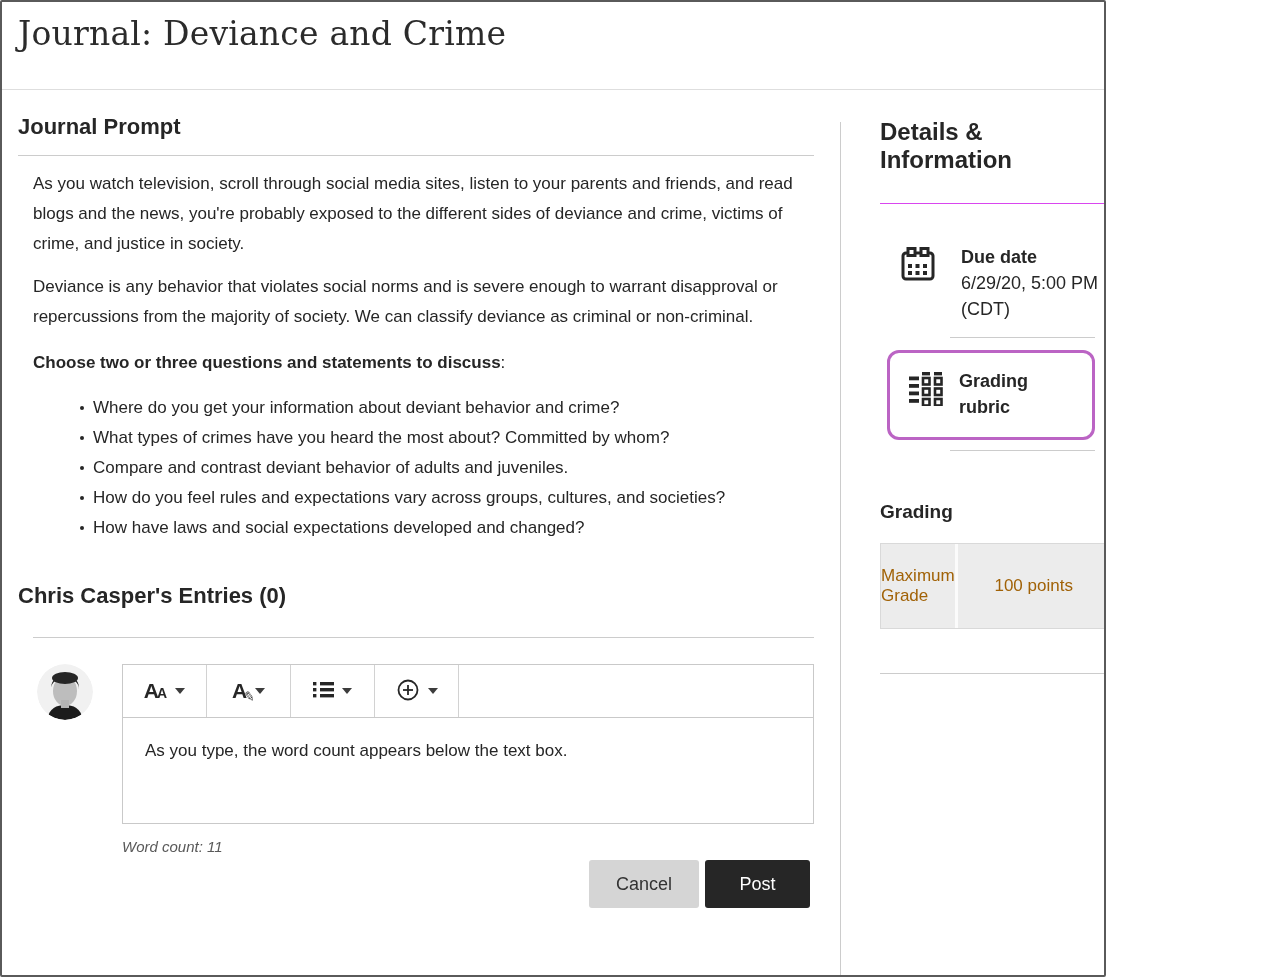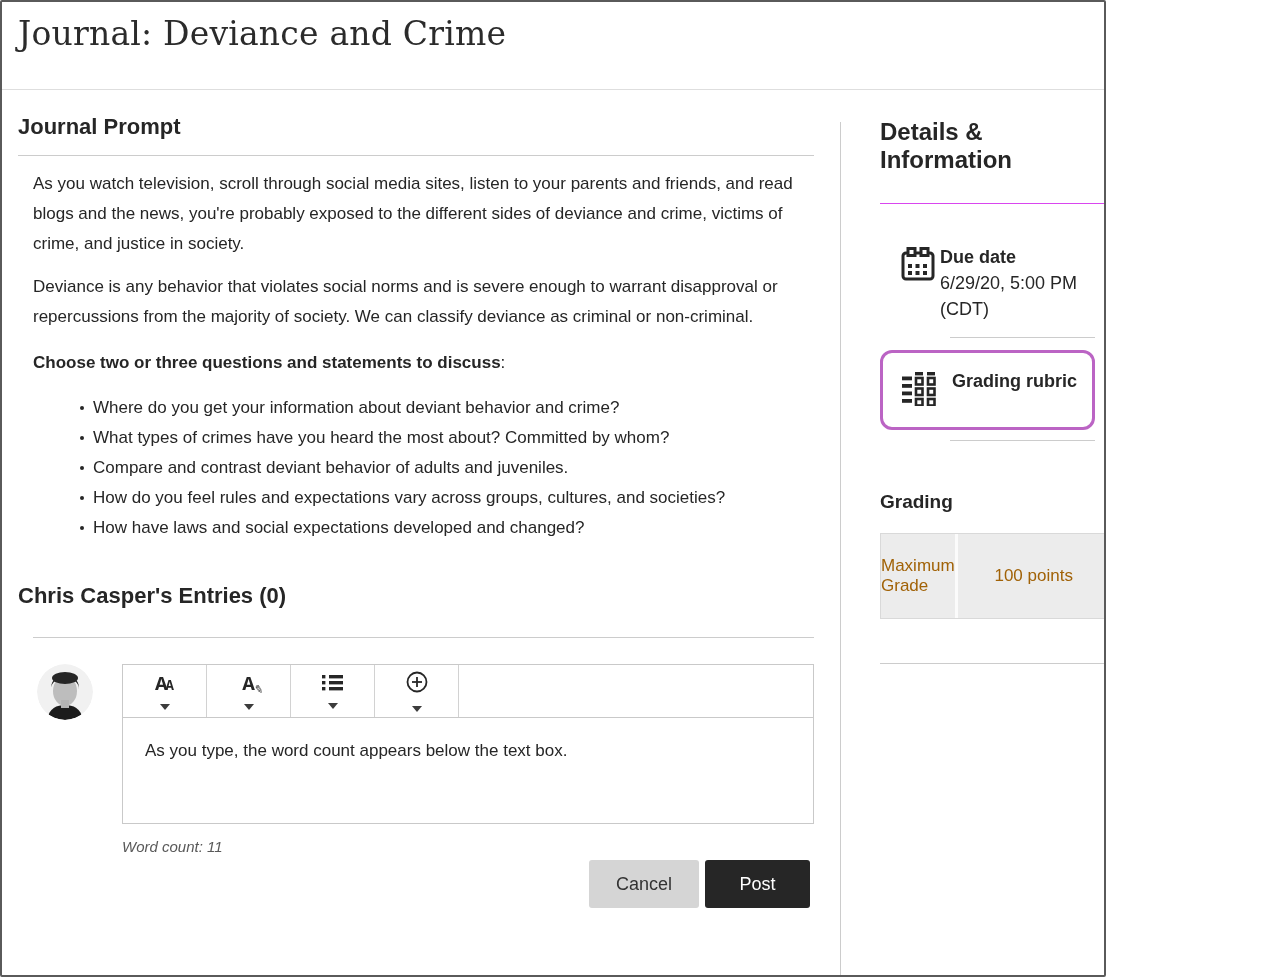--- a/index.html
+++ b/index.html
@@ -57,21 +57,21 @@
   .avatar { width:56px; height:56px; border-radius:50%; overflow:hidden; display:block; }
   .editor-col { flex:1 1 auto; }
   .toolbar {
     height:54px; border:1px solid #c9c9c9; background:#fff;
     display:flex; align-items:stretch;
   }
   .tb-btn {
     width:84px; border:none; background:transparent; cursor:pointer;
     border-right:1px solid #d2d2d2;
     display:flex; align-items:center; justify-content:center; gap:8px;
-    font-family:Liberation Mono, monospace; color:#262626;flex-direction:column;
+    font-family:Liberation Sans, sans-serif; color:#262626;
   }
   .caret {
     width:0; height:0;
     border-left:5px solid transparent; border-right:5px solid transparent;
     border-top:6px solid #3c3c3c;
   }
   .glyph-large { font-size:21px; font-weight:600; }
   .glyph-small { font-size:14px; font-weight:600; margin-left:-2px; }
   .pencil-wrap { position:relative; display:inline-block; }
   .pencil {
@@ -92,27 +92,27 @@
     font-family:"Liberation Sans",sans-serif; font-size:18px;
     display:flex; align-items:center; justify-content:center;
   }
   .btn-cancel { width:110px; background:#d5d5d5; color:#333333; }
   .btn-post  { width:105px; background:#262626; color:#ffffff; }
   
   .side-heading {
     font-size:24px; font-weight:600; color:#262626;
     padding-bottom:29px; border-bottom:1px solid #d946ef;
   }
-  .detail-row { display:flex; gap:4px; padding-left:20px; margin-top:40px; }
+  .detail-row { display:flex; gap:25px; padding-left:20px; margin-top:40px; }
   .detail-row .icon-box { width:36px; flex:0 0 36px; padding-top:2px; }
   .detail-label { font-size:18px; font-weight:700; color:#262626; line-height:26px; }
   .detail-value { font-size:18px; color:#262626; line-height:26px; }
   .row-divider { border:none; border-top:1px solid #cccccc; margin:15px 16px 0 70px; }
   .rubric-card {
-    margin:12px 16px 0 0;
+    margin:12px 16px 0 7px;
     border:3px solid #bb64c4; border-radius:12px;
     padding:15px 10px 17px 19px;
     display:flex; gap:14px;
   }
   .rubric-card .icon-box { width:36px; flex:0 0 36px; padding-top:4px; }
   .rubric-link {
     font-size:18px; color:#38708f; text-decoration:underline; line-height:26px;
   }
   .grading-heading { font-size:19px; font-weight:700; margin-top:50px; }
   .grade-table {

